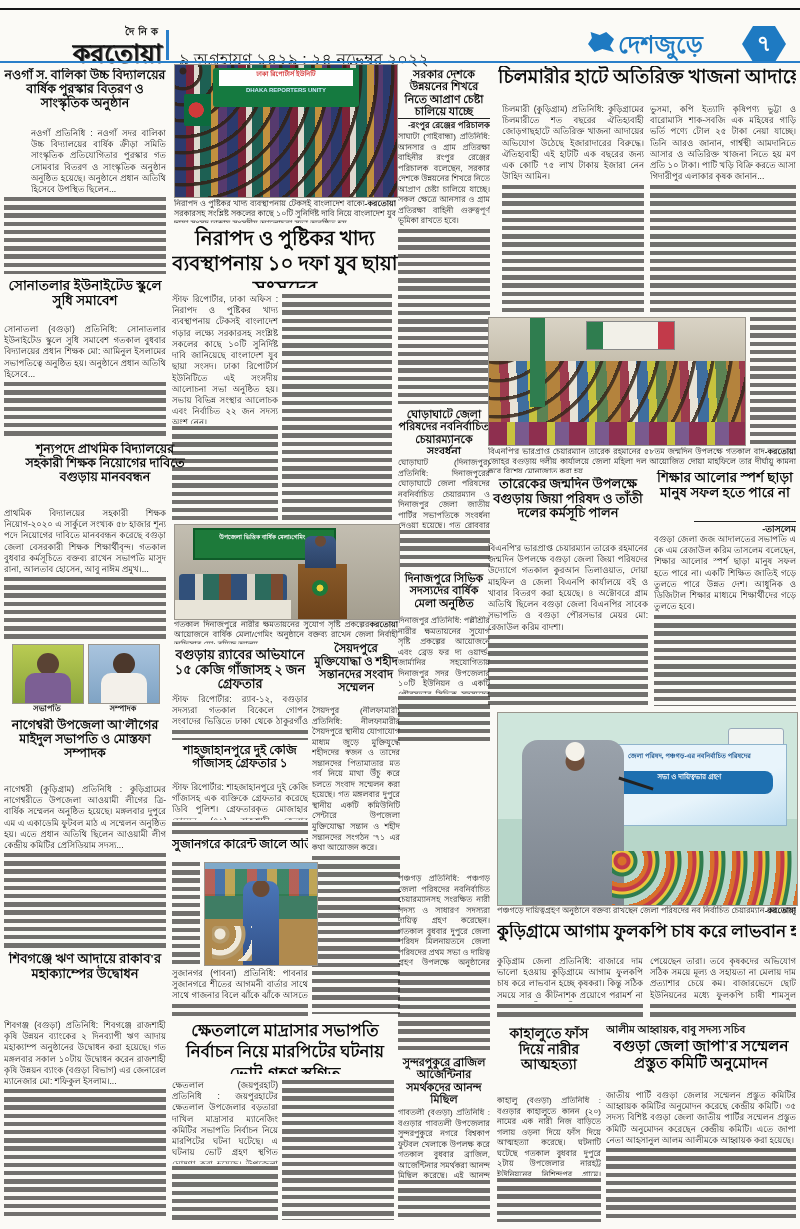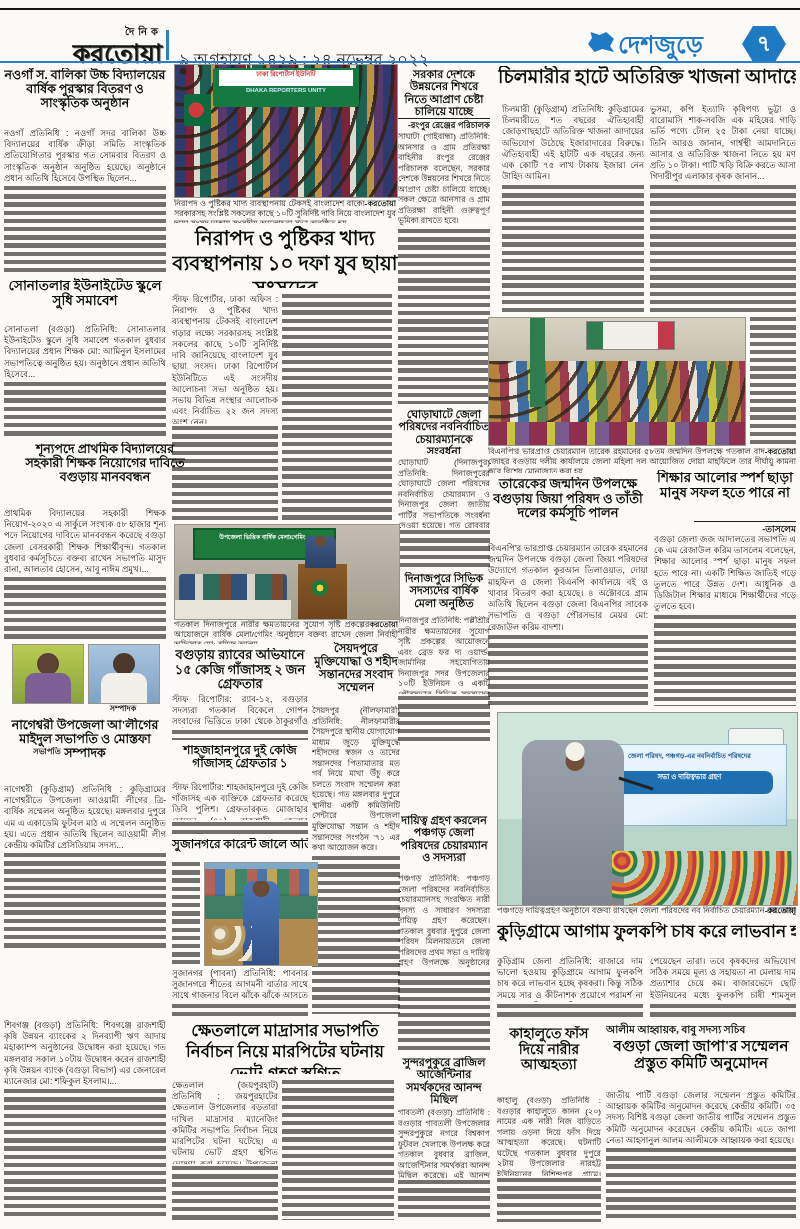--- a/index.html
+++ b/index.html
@@ -42,21 +42,21 @@
     <span style="position:absolute;left:0;top:6px;width:26px;height:20px;background:#1e7ac2;clip-path:polygon(10% 0,45% 15%,70% 0,100% 35%,85% 70%,100% 100%,55% 85%,25% 100%,0 60%,15% 30%);"></span>
     <span style="position:absolute;left:30px;top:0;font-size:24px;font-weight:bold;font-family:'Liberation Serif',serif;">দেশজুড়ে</span>
   </div>
   <div class="abs" style="left:742px;top:26px;width:44px;height:36px;background:#1e7ac2;clip-path:polygon(25% 0,75% 0,100% 50%,75% 100%,25% 100%,0 50%);color:#fff;text-align:center;">
     <span style="font-size:22px;font-weight:bold;line-height:36px;">৭</span>
   </div>
   <div class="rule" style="left:0;top:61px;width:800px;height:2px;"></div>
 
   <div class="hl" style="left:4px;top:68px;width:162px;height:56px;font-size:12.5px;">নওগাঁ স. বালিকা উচ্চ বিদ্যালয়ের বার্ষিক পুরস্কার বিতরণ ও সাংস্কৃতিক অনুষ্ঠান</div>
   <div class="bt" style="left:4px;top:128px;width:162px;height:146px;">
-    <div class="lead" style="max-height:84px;">নওগাঁ প্রতিনিধি : নওগাঁ সদর বালিকা উচ্চ বিদ্যালয়ের বার্ষিক ক্রীড়া সমিতি সাংস্কৃতিক প্রতিযোগিতার পুরস্কার গত সোমবার বিতরণ ও সাংস্কৃতিক অনুষ্ঠান অনুষ্ঠিত হয়েছে। অনুষ্ঠানে প্রধান অতিথি হিসেবে উপস্থিত ছিলেন...</div>
+    <div class="lead" style="max-height:84px;margin-left:27px;">নওগাঁ প্রতিনিধি : নওগাঁ সদর বালিকা উচ্চ বিদ্যালয়ের বার্ষিক ক্রীড়া সমিতি সাংস্কৃতিক প্রতিযোগিতার পুরস্কার গত সোমবার বিতরণ ও সাংস্কৃতিক অনুষ্ঠান অনুষ্ঠিত হয়েছে। অনুষ্ঠানে প্রধান অতিথি হিসেবে উপস্থিত ছিলেন...</div>
       <div class="fill"></div>
   </div>
 
   <div class="hl" style="left:4px;top:278px;width:162px;height:42px;font-size:13.5px;">সোনাতলার ইউনাইটেড স্কুলে সুধি সমাবেশ</div>
   <div class="bt" style="left:4px;top:324px;width:162px;height:114px;">
     <div class="lead" style="max-height:66px;">সোনাতলা (বগুড়া) প্রতিনিধি: সোনাতলার ইউনাইটেড স্কুলে সুধি সমাবেশ গতকাল বুধবার বিদ্যালয়ের প্রধান শিক্ষক মো: আমিনুল ইসলামের সভাপতিত্বে অনুষ্ঠিত হয়। অনুষ্ঠানে প্রধান অতিথি হিসেবে...</div>
       <div class="fill"></div>
   </div>
 
   <div class="hl" style="left:4px;top:442px;width:162px;height:62px;font-size:12.5px;margin-left:20px;">শূন্যপদে প্রাথমিক বিদ্যালয়ের সহকারী শিক্ষক নিয়োগের দাবিতে বগুড়ায় মানববন্ধন</div>
@@ -66,29 +66,30 @@
   </div>
 
   <div class="ph" style="left:12px;top:644px;width:70px;height:58px;background:linear-gradient(#b9cb52,#89a33c);">
     <span class="abs" style="left:24px;top:8px;width:22px;height:22px;border-radius:50%;background:#5a4334;"></span>
     <span class="abs" style="left:12px;top:28px;width:46px;height:30px;border-radius:10px 10px 0 0;background:#7c5f94;"></span>
   </div>
   <div class="ph" style="left:88px;top:644px;width:70px;height:58px;background:linear-gradient(#a9c4de,#7fa3c4);">
     <span class="abs" style="left:24px;top:8px;width:22px;height:22px;border-radius:50%;background:#4c382c;"></span>
     <span class="abs" style="left:12px;top:28px;width:46px;height:30px;border-radius:10px 10px 0 0;background:#f3f0ea;"></span>
   </div>
-  <div class="cap" style="left:12px;top:704px;width:70px;text-align:center;font-weight:bold;margin-top:43px;">সভাপতি</div>
+  <div class="cap" style="left:12px;top:704px;width:70px;text-align:center;font-weight:bold;">সভাপতি</div>
   <div class="cap" style="left:88px;top:704px;width:70px;text-align:center;font-weight:bold;">সম্পাদক</div>
 
   <div class="hl" style="left:4px;top:718px;width:162px;height:62px;font-size:12.5px;">নাগেশ্বরী উপজেলা আ'লীগের মাইদুল সভাপতি ও মোস্তফা সম্পাদক</div>
   <div class="bt" style="left:4px;top:784px;width:162px;height:164px;">
     <div class="lead" style="max-height:88px;">নাগেশ্বরী (কুড়িগ্রাম) প্রতিনিধি : কুড়িগ্রামের নাগেশ্বরীতে উপজেলা আওয়ামী লীগের ত্রি-বার্ষিক সম্মেলন অনুষ্ঠিত হয়েছে। মঙ্গলবার দুপুরে এম এ একাডেমি ফুটবল মাঠ এ সম্মেলন অনুষ্ঠিত হয়। এতে প্রধান অতিথি ছিলেন আওয়ামী লীগ কেন্দ্রীয় কমিটির প্রেসিডিয়াম সদস্য...</div>
       <div class="fill"></div>
   </div>
 
+  <div class="hl" style="left:4px;top:952px;width:162px;height:64px;font-size:13px;">শিবগঞ্জে ঋণ আদায়ে রাকাব'র মহাক্যাম্পের উদ্বোধন</div>
   <div class="bt" style="left:4px;top:1020px;width:162px;height:196px;">
     <div class="lead" style="max-height:100px;">শিবগঞ্জ (বগুড়া) প্রতিনিধি: শিবগঞ্জে রাজশাহী কৃষি উন্নয়ন ব্যাংকের ২ দিনব্যাপী ঋণ আদায় মহাক্যাম্প অনুষ্ঠানের উদ্বোধন করা হয়েছে। গত মঙ্গলবার সকাল ১০টায় উদ্বোধন করেন রাজশাহী কৃষি উন্নয়ন ব্যাংক (বগুড়া বিভাগ) এর জেনারেল ম্যানেজার মো: শফিকুল ইসলাম।...</div>
       <div class="fill"></div>
   </div>
 
   <div class="ph crowd" style="left:174px;top:64px;width:222px;height:132px;">
     <span class="abs" style="left:17%;top:2%;width:66%;height:30%;background:#157a40;border-radius:3px;"></span>
     <span class="abs" style="left:20%;top:4%;width:60%;height:12%;background:#fefefe;color:#d12b2b;font-size:6.5px;font-weight:bold;text-align:center;line-height:1.3;overflow:hidden;">ঢাকা রিপোর্টার্স ইউনিটি</span>
     <span class="abs" style="left:20%;top:17%;width:60%;color:#cfe9ff;font-size:6px;font-weight:bold;text-align:center;overflow:hidden;">DHAKA REPORTERS UNITY</span>
     <span style="position:absolute;left:4%;top:22%;width:12%;height:24%;background:radial-gradient(circle at 45% 50%,#d13a3a 0 34%,#0c6b3e 36%);border-radius:2px;"></span>
@@ -161,21 +162,20 @@
     <span class="abs" style="left:6%;top:62%;width:36%;height:34%;background:repeating-radial-gradient(circle at 8px 8px,#efe9da 0 5px,#b59a6a 6px 9px,transparent 10px 16px);"></span>
   </div>
   <div class="bt" style="left:172px;top:862px;width:28px;height:102px;">
       <div class="fill" style="margin-top:0;"></div>
     </div>
   <div class="bt" style="left:172px;top:968px;width:136px;height:48px;">
     <div class="lead" style="max-height:34px;">সুজানগর (পাবনা) প্রতিনিধি: পাবনার সুজানগরে শীতের আগমনী বার্তার সাথে সাথে গাজনার বিলে ঝাঁকে ঝাঁকে আসতে শুরু করেছে অতিথি পাখি। এক শ্রেণির অসাধু শিকারী কারেন্ট জাল পেতে নির্বিচারে এসব অতিথি পাখি নিধন করে বিক্রি করছে।</div>
       <div class="fill"></div>
   </div>
 
-  <div class="hl" style="left:398px;top:814px;width:92px;height:56px;font-size:11px;">দায়িত্ব গ্রহণ করলেন পঞ্চগড় জেলা পরিষদের চেয়ারম্যান ও সদস্যরা</div>
   <div class="bt" style="left:398px;top:874px;width:92px;height:176px;">
     <div class="lead" style="max-height:96px;font-size:8px;">পঞ্চগড় প্রতিনিধি: পঞ্চগড় জেলা পরিষদের নবনির্বাচিত চেয়ারম্যানসহ সংরক্ষিত নারী সদস্য ও সাধারণ সদস্যরা দায়িত্ব গ্রহণ করেছেন। গতকাল বুধবার দুপুরে জেলা পরিষদ মিলনায়তনে জেলা পরিষদের প্রথম সভা ও দায়িত্ব গ্রহণ উপলক্ষে অনুষ্ঠানের আয়োজন করা হয়।</div>
       <div class="fill"></div>
   </div>
 
   <div class="hl" style="left:172px;top:1020px;width:226px;height:54px;font-size:16.5px;line-height:1.3;">ক্ষেতলালে মাদ্রাসার সভাপতি নির্বাচন নিয়ে মারপিটের ঘটনায় ভোট গ্রহণ স্থগিত</div>
   <div class="bt" style="left:172px;top:1080px;width:106px;height:140px;">
     <div class="lead" style="max-height:84px;">ক্ষেতলাল (জয়পুরহাট) প্রতিনিধি : জয়পুরহাটের ক্ষেতলাল উপজেলার বড়তারা দাখিল মাদ্রাসার ম্যানেজিং কমিটির সভাপতি নির্বাচন নিয়ে মারপিটের ঘটনা ঘটেছে। এ ঘটনায় ভোট গ্রহণ স্থগিত ঘোষণা করা হয়েছে। উপজেলা মাধ্যমিক শিক্ষা অফিসার ও রিটার্নিং অফিসার প্রত্যয়ন করেন।</div>
       <div class="fill"></div>
   </div>

